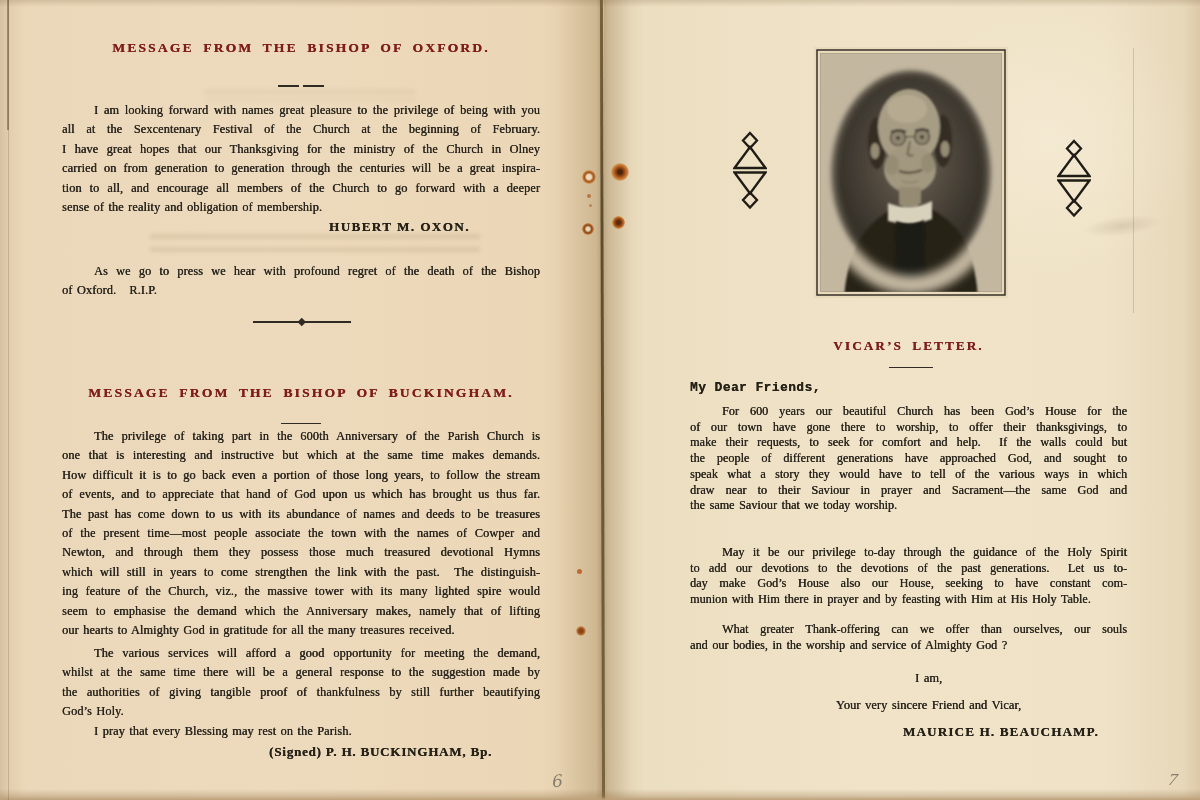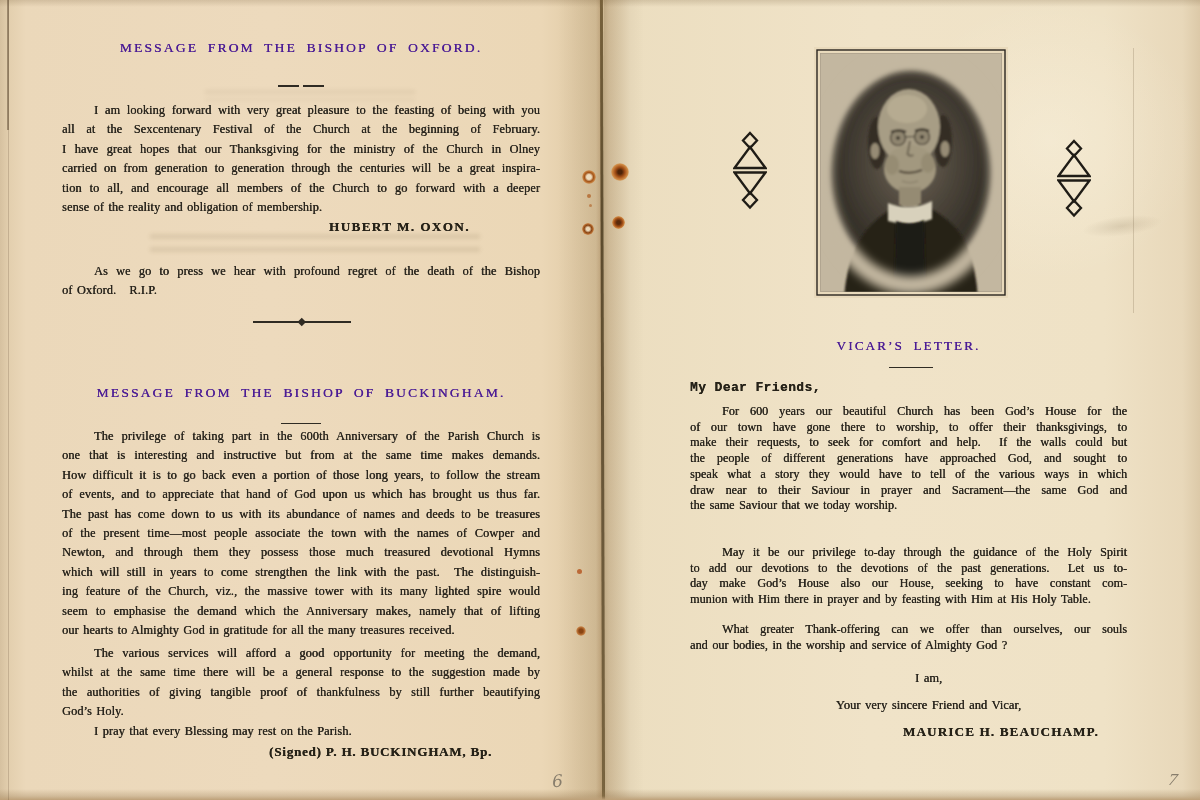--- a/index.html
+++ b/index.html
@@ -53,21 +53,21 @@
       background:radial-gradient(circle,#8a4412 0 28%,#c1793c 58%,rgba(193,121,60,0) 74%);}
 
   
   .ghost{position:absolute;filter:blur(2.2px);pointer-events:none;}
   .g1{left:150px;top:234px;width:330px;height:24px;opacity:.45;
       background:repeating-linear-gradient(180deg,rgba(110,90,60,.30) 0 5px,rgba(110,90,60,0) 5px 13px);}
   .g2{left:205px;top:90px;width:210px;height:11px;opacity:.3;
       background:repeating-linear-gradient(180deg,rgba(110,90,60,.30) 0 4px,rgba(110,90,60,0) 4px 9px);}
 
   
-  .heading{position:absolute;text-align:center;font-weight:400;color:#4c1d95;
+  .heading{position:absolute;text-align:center;font-weight:700;color:#7f1d1d;
     letter-spacing:2.2px;word-spacing:4px;font-size:13.5px;
     text-shadow:.3px 0 0 currentColor;}
   .rule{position:absolute;background:#2f2b23;}
   .rule-dashes{position:absolute;height:2.4px;
     background:linear-gradient(90deg,#2f2b23 0 45%,rgba(0,0,0,0) 45% 54%,#2f2b23 54% 100%);}
   .para{position:absolute;color:#2a261e;}
   .para > div{text-align:justify;text-align-last:justify;}
   .para > div:first-child{text-indent:32px;}
   .para > div:last-child{text-align-last:left;}
   .lp-body{left:62px;width:478px;font-size:12.3px;line-height:19.4px;
@@ -109,21 +109,21 @@
   <div class="stain s7"></div>
   <div class="stain s8"></div>
 
   <div class="ghost g1"></div>
   <div class="ghost g2"></div>
 
   <div class="heading" style="left:62px;top:40px;width:478px;">MESSAGE FROM THE BISHOP OF OXFORD.</div>
   <div class="rule-dashes" style="left:278px;top:85px;width:46px;"></div>
 
   <div class="para lp-body" style="top:101px;">
-      <div>I am looking forward with very great pleasure to the feasting of being with you</div>
+      <div>I am looking forward with names great pleasure to the privilege of being with you</div>
       <div>all at the Sexcentenary Festival of the Church at the beginning of February.</div>
       <div>I have great hopes that our Thanksgiving for the ministry of the Church in Olney</div>
       <div>carried on from generation to generation through the centuries will be a great inspira-</div>
       <div>tion to all, and encourage all members of the Church to go forward with a deeper</div>
       <div>sense of the reality and obligation of membership.</div>
     </div>
 
   <div class="sigline" style="left:62px;top:219px;width:478px;text-align:right;padding-right:70px;box-sizing:border-box;font-size:13px;letter-spacing:1.5px;">HUBERT M. OXON.</div>
 
   <div class="para lp-body" style="top:262px;">
@@ -134,21 +134,21 @@
   <div class="divider">
     <div class="bar"></div>
     <div class="dot"></div>
   </div>
 
   <div class="heading" style="left:62px;top:385px;width:478px;">MESSAGE FROM THE BISHOP OF BUCKINGHAM.</div>
   <div class="rule" style="left:281px;top:423px;width:40px;height:1.4px;"></div>
 
   <div class="para lp-body" style="top:427px;">
       <div>The privilege of taking part in the 600th Anniversary of the Parish Church is</div>
-      <div>one that is interesting and instructive but from at the same time makes demands.</div>
+      <div>one that is interesting and instructive but which at the same time makes demands.</div>
       <div>How difficult it is to go back even a portion of those long years, to follow the stream</div>
       <div>of events, and to appreciate that hand of God upon us which has brought us thus far.</div>
       <div>The past has come down to us with its abundance of names and deeds to be treasures</div>
       <div>of the present time—most people associate the town with the names of Cowper and</div>
       <div>Newton, and through them they possess those much treasured devotional Hymns</div>
       <div>which will still in years to come strengthen the link with the past.&nbsp; The distinguish-</div>
       <div>ing feature of the Church, viz., the massive tower with its many lighted spire would</div>
       <div>seem to emphasise the demand which the Anniversary makes, namely that of lifting</div>
       <div>our hearts to Almighty God in gratitude for all the many treasures received.</div>
     </div>

